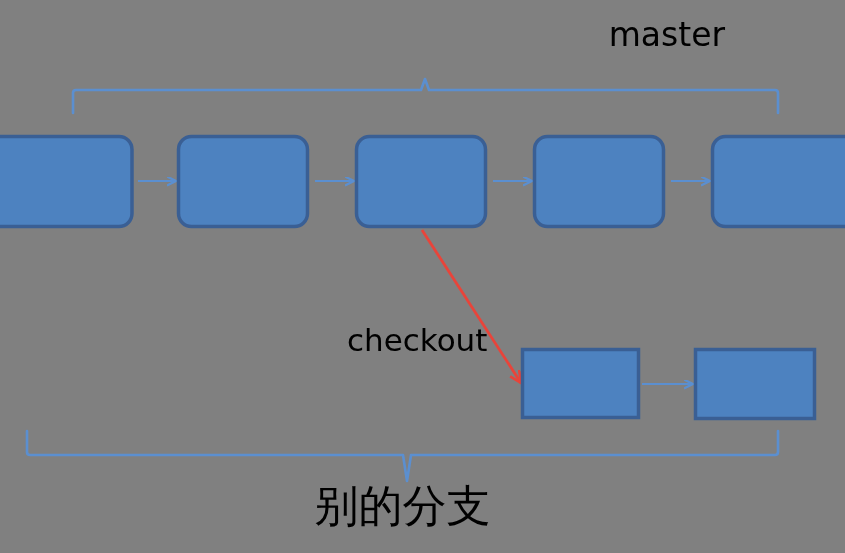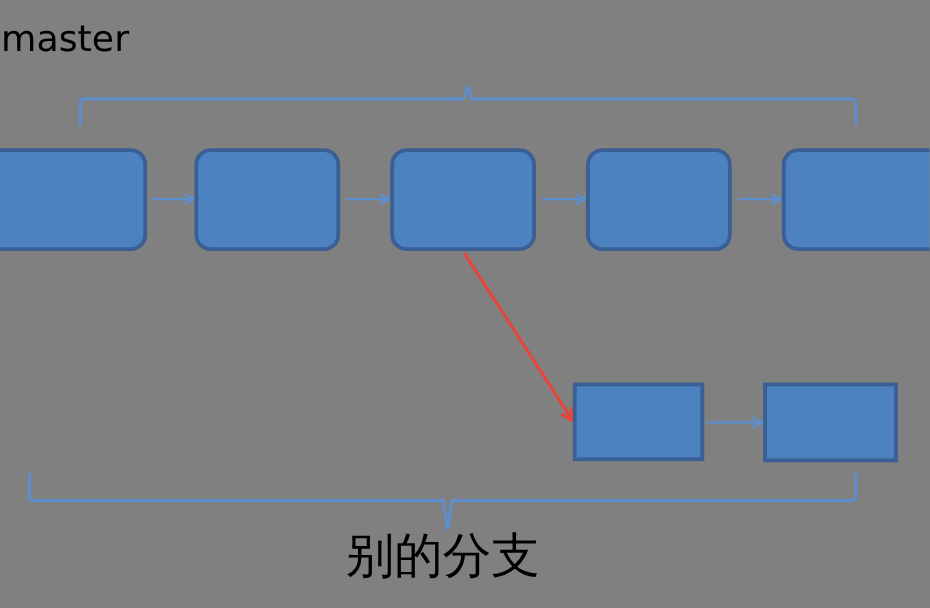--- a/index.html
+++ b/index.html
@@ -28,21 +28,21 @@
     position: absolute;
     color: #000000;
     white-space: nowrap;
     line-height: 1;
     user-select: none;
   }
   #label-master {
     left: 0;
     top: 18px;
     width: 724px;
-    text-align: left;
+    text-align: right;
     font-size: 33px;
     transform: translateX(1px);
   }
   #label-checkout {
     left: 347px;
     top: 325px;
     font-size: 31px;
   }
   #label-branch {
     left: 0;
@@ -101,16 +101,17 @@
       <rect x="695.5" y="349.5" width="119" height="69" fill="#4d82c0" stroke="#3a5f94" stroke-width="3.5"></rect>
     </g>
 
     <g>
       <path d="M27,431 L27,452 Q27,455 30,455 L403,455 L407,481 L411,455 L775,455 Q778,455 778,452 L778,431" fill="none" stroke="#5b8fd0" stroke-width="2.6" stroke-linecap="round" stroke-linejoin="round"></path>
     </g>
   </svg>
 
   <div class="label" id="label-master">master</div>
 
+  <div class="label" id="label-checkout">checkout</div>
 
   <div class="label" id="label-branch">别的分支</div>
 
 </div>
 
 </body></html>

